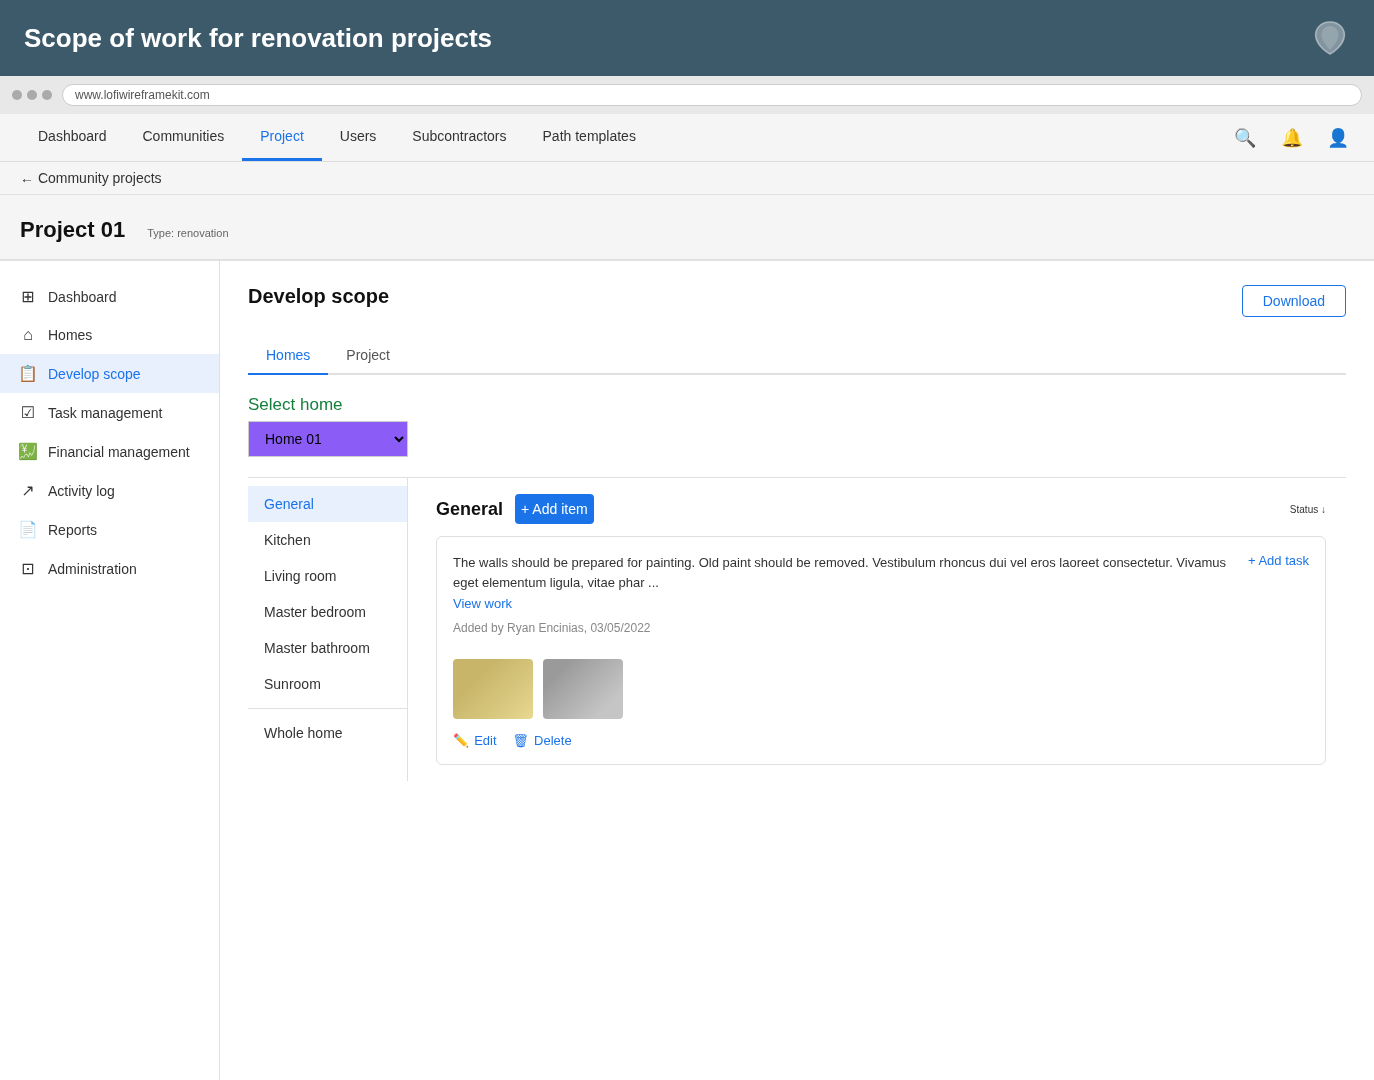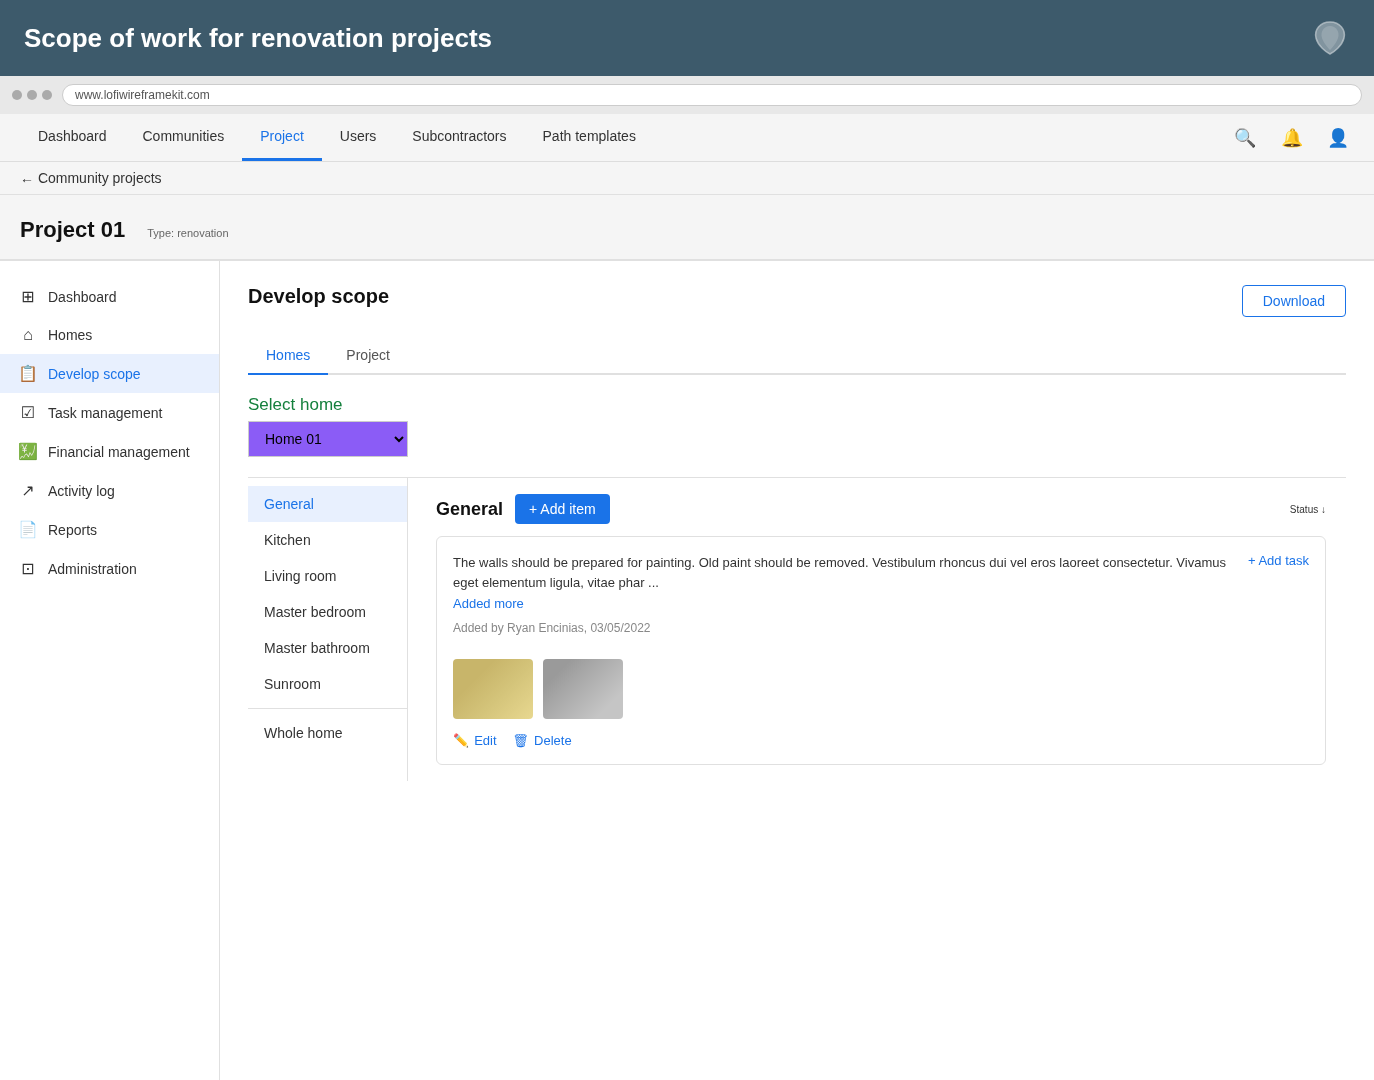--- a/index.html
+++ b/index.html
@@ -283,21 +283,21 @@
     }
     .scope-title {
       font-size: 18px;
       font-weight: 600;
       color: #111;
     }
     .add-item-btn {
       background: #1a73e8;
       color: #fff;
       border: none;
-      padding: 7px 14px;
+      padding: 7px 6px;
       border-radius: 4px;
       font-size: 14px;
       cursor: pointer;
     }
     .status-sort {
       font-size: 10px;
       color: #333;
       cursor: pointer;
       display: flex;
       align-items: center;
@@ -513,21 +513,21 @@
             <span class="scope-title">General</span>
             <button class="add-item-btn">+ Add item</button>
           </div>
           <div class="status-sort">Status ↓</div>
         </div>
 
         <div class="scope-card">
           <div class="scope-card-body">
             <div>
               <p class="scope-card-text">The walls should be prepared for painting. Old paint should be removed. Vestibulum rhoncus dui vel eros laoreet consectetur. Vivamus eget elementum ligula, vitae phar ...</p>
-              <a class="view-more">Added more</a>
+              <a class="view-more">View work</a>
             </div>
             <button class="add-task-btn">+ Add task</button>
           </div>
           <p class="added-by">Added by Ryan Encinias, 03/05/2022</p>
           <div class="scope-images">
             <div class="scope-image img-wall">
               <div class="scope-image-inner"></div>
             </div>
             <div class="scope-image img-concrete">
               <div class="scope-image-inner"></div>

